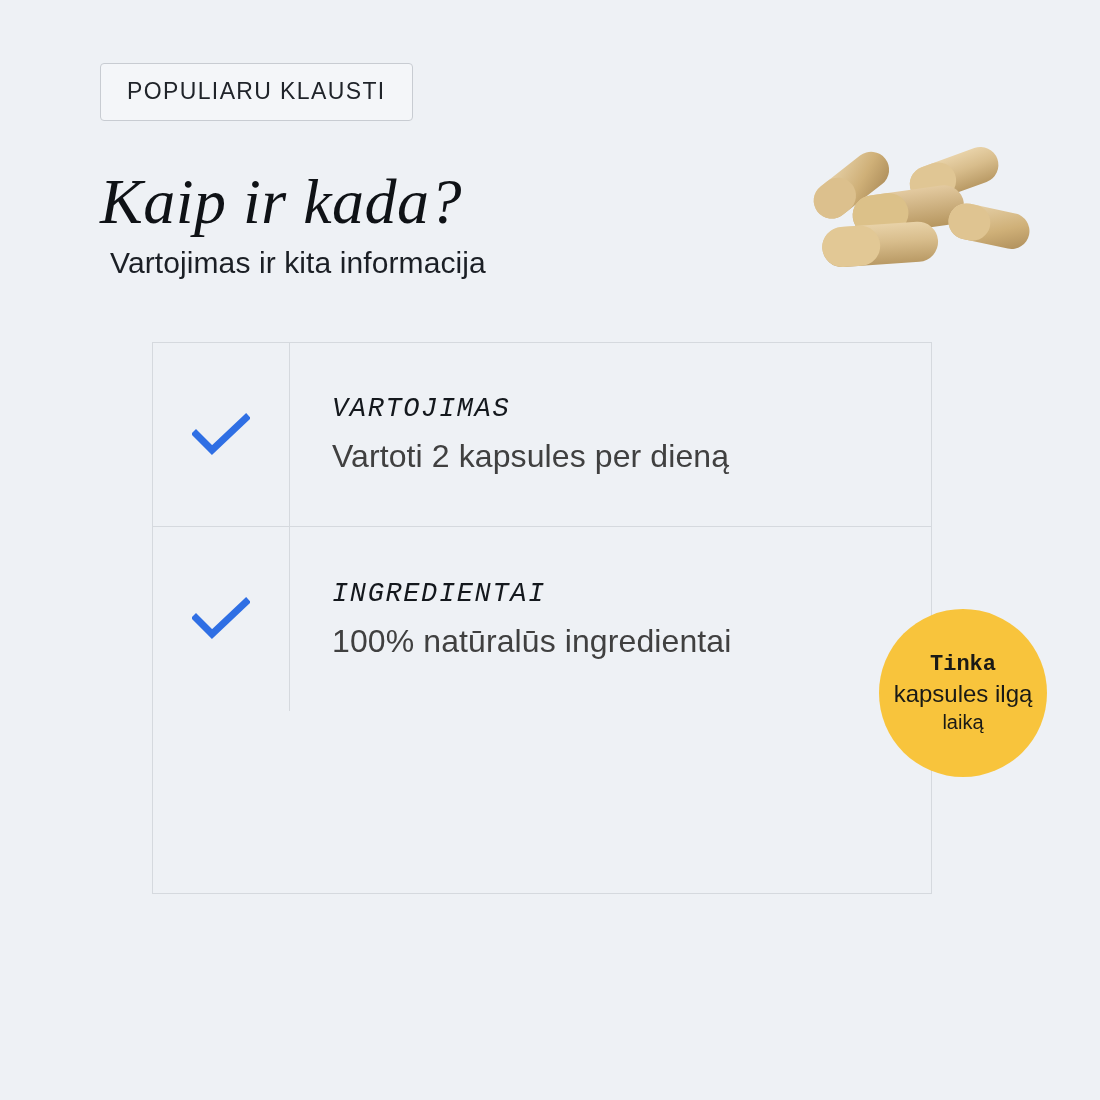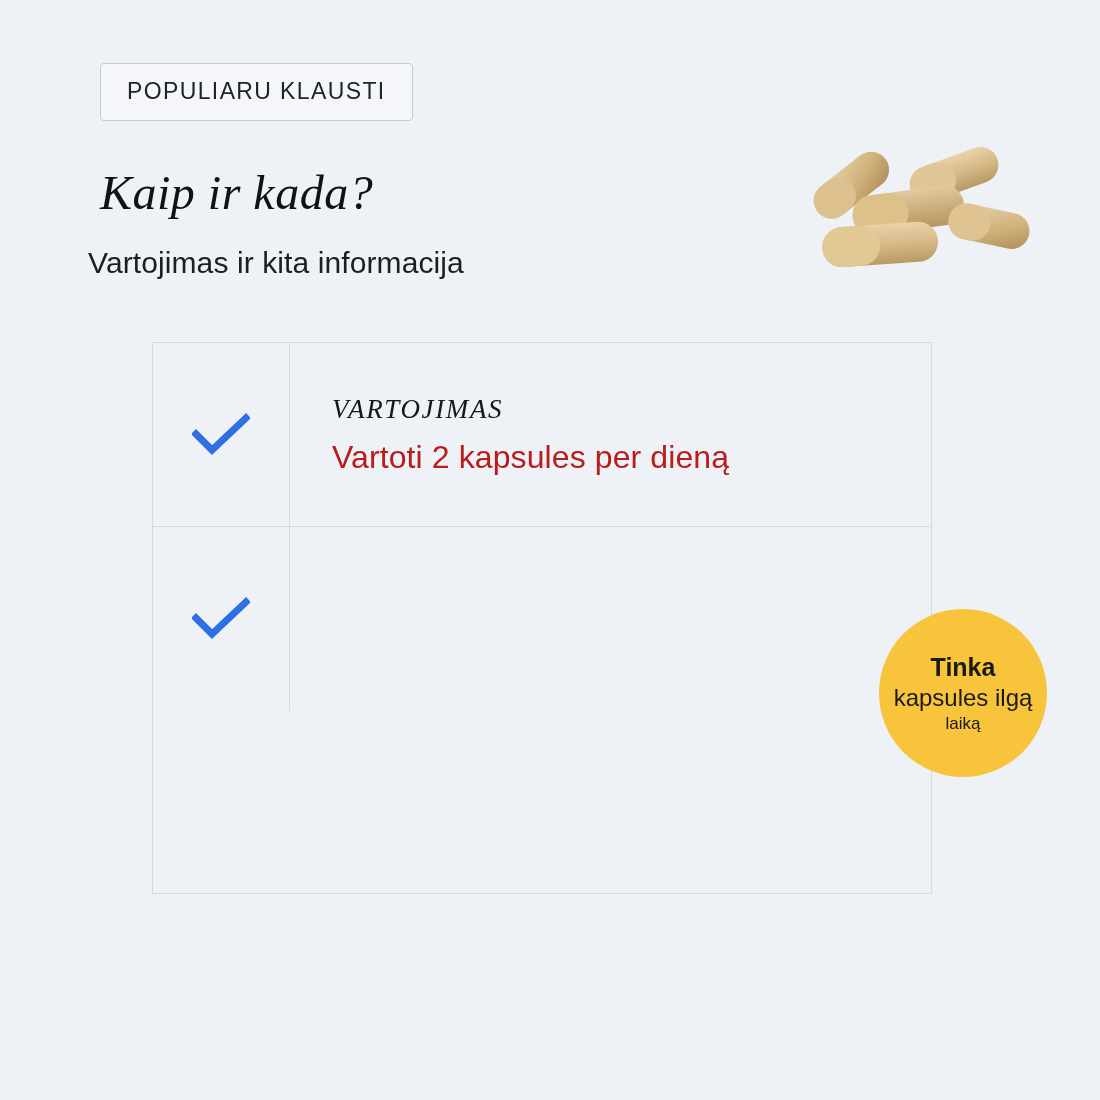--- a/index.html
+++ b/index.html
@@ -38,28 +38,28 @@
     line-height: 1;
   }
 
   
   .headline {
     position: absolute;
     left: 100px;
     top: 168px;
     font-family: "Liberation Serif", serif;
     font-style: italic;
-    font-size: 48px;
+    font-size: 64px;
     line-height: 1.05;
     color: #0f1216;
     letter-spacing: 0.5px;
   }
   .subhead {
     position: absolute;
-    left: 88px;
+    left: 110px;
     top: 246px;
     font-size: 30px;
     color: #1b1f25;
     letter-spacing: 0.1px;
   }
 
   
   .capsules {
     position: absolute;
     left: 790px;
@@ -100,30 +100,30 @@
 
   .text-cell {
     flex: 1;
     box-sizing: border-box;
     padding: 0 30px 0 42px;
     display: flex;
     flex-direction: column;
     justify-content: center;
   }
   .cell-label {
-    font-family: Liberation Serif, serif;
+    font-family: Liberation Mono, monospace;
     font-style: italic;
     font-size: 27px;
     letter-spacing: 0.06em;
     color: #14181d;
     margin-bottom: 14px;
   }
   .cell-value {
     font-size: 32px;
-    color: #b91c1c;
+    color: #404040;
     letter-spacing: 0.1px;
   }
 
   
   .badge {
     position: absolute;
     left: 879px;
     top: 609px;
     width: 168px;
     height: 168px;
@@ -131,28 +131,29 @@
     background: #f8c43c;
     display: flex;
     flex-direction: column;
     align-items: center;
     justify-content: center;
     text-align: center;
     color: #1a1a16;
     line-height: 1.28;
   }
   .badge-line1 {
-    font-size: 25px;
+    font-size: 22px;
     font-weight: bold;
+    font-family: Liberation Mono, monospace;
   }
   .badge-line2 {
     font-size: 24px;
   }
   .badge-line3 {
-    font-size: 17px;
+    font-size: 20px;
   }
 </style>
 </head>
 <body>
 
 <div class="page">
 
   <div class="eyebrow">POPULIARU KLAUSTI</div>
 
   <div class="headline">Kaip ir kada?</div>
@@ -221,20 +222,24 @@
       </div>
     </div>
 
 
     <div class="row">
       <div class="check-cell">
         <svg width="58" height="44" viewBox="0 0 58 44" aria-hidden="true">
           <path d="M4 21 L20 37 L54 5" fill="none" stroke="#2f6fe4" stroke-width="7" stroke-linecap="square" stroke-linejoin="miter"></path>
         </svg>
       </div>
+      <div class="text-cell">
+        <div class="cell-label">INGREDIENTAI</div>
+        <div class="cell-value">100% natūralūs ingredientai</div>
+      </div>
     </div>
 
   </div>
 
   <div class="badge">
     <div class="badge-line1">Tinka</div>
     <div class="badge-line2">kapsules ilgą</div>
     <div class="badge-line3">laiką</div>
   </div>
 

